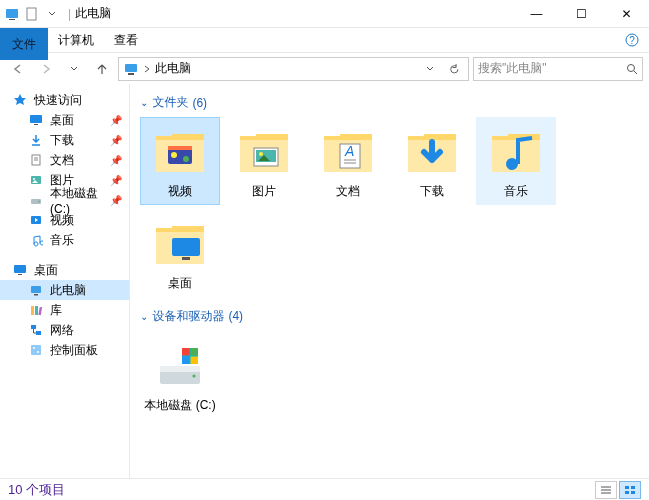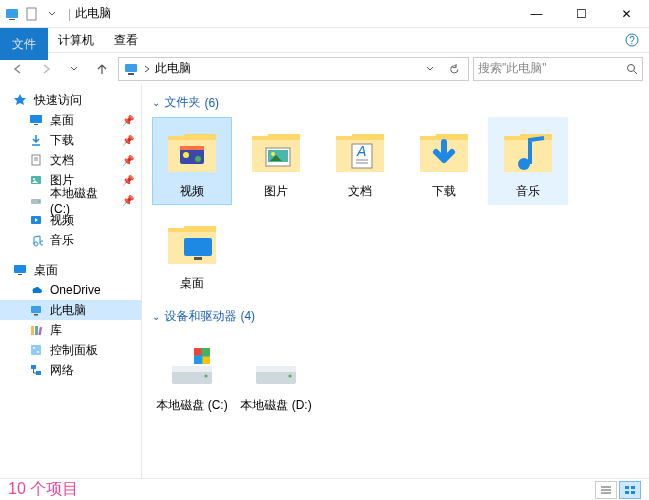--- a/index.html
+++ b/index.html
@@ -6,54 +6,54 @@
 body { width: 649px; height: 500px; background: #fff; font-size: 12px; color: #000; overflow: hidden; position: relative; }
 
 .titlebar { height: 28px; display: flex; align-items: center; padding-left: 4px; border-bottom: 1px solid #e8e8e8; }
 .titlebar .tbicon { width: 16px; height: 16px; margin-right: 4px; display: inline-flex; align-items: center; justify-content: center; }
 .titlebar .sep { color: #aaa; margin: 0 4px; }
 .titlebar .title { font-size: 12px; }
 .winctrls { margin-left: auto; display: flex; }
 .winbtn { width: 45px; height: 28px; display: flex; align-items: center; justify-content: center; font-size: 12px; }
 
 .menubar { height: 24px; display: flex; align-items: stretch; }
-.menubar .filetab { background: #1979ca; color: #e5e5e5; padding: 16px 12px; display: flex; align-items: center; font-size: 12px; }
+.menubar .filetab { background: #1979ca; color: #0f172a; padding: 16px 12px; display: flex; align-items: center; font-size: 12px; }
 .menubar .menuitem { padding: 0 10px; display: flex; align-items: center; font-size: 12px; }
 .menubar .help { margin-left: auto; padding: 0 10px; display: flex; align-items: center; color: #1979ca; }
 
 .addrbar { height: 32px; display: flex; align-items: center; padding: 4px 6px; gap: 4px; border-top: 1px solid #e8e8e8; }
 .navbtn { width: 24px; height: 24px; display: flex; align-items: center; justify-content: center; color: #555; }
 .navbtn.disabled { color: #bbb; }
 .addrbox { flex: 1; height: 24px; border: 1px solid #ccc; display: flex; align-items: center; padding: 0 4px; gap: 4px; }
 .addrbox .crumb { font-size: 12px; }
 .addrbox .spacer { flex: 1; }
 .addrbox .dropbtn, .addrbox .refbtn { width: 20px; height: 20px; display: flex; align-items: center; justify-content: center; color: #555; }
 .searchbox { width: 170px; height: 24px; border: 1px solid #ccc; display: flex; align-items: center; padding: 0 4px; color: #888; }
 .searchbox .sicon { margin-left: auto; color: #555; }
 
 .body { display: flex; height: calc(500px - 28px - 24px - 32px - 22px); }
-.sidebar { width: 142px; border-right: 1px solid #e8e8e8; padding: 6px 0; overflow: hidden; }
+.sidebar { width: 130px; border-right: 1px solid #e8e8e8; padding: 6px 0; overflow: hidden; }
 .sbitem { display: flex; align-items: center; height: 20px; padding-left: 12px; gap: 6px; font-size: 12px; }
 .sbitem.child { padding-left: 28px; }
 .sbitem.selected { background: #cde8ff; }
 .sbitem .pin { margin-left: auto; margin-right: 6px; color: #888; font-size: 10px; }
 .sbicon { width: 16px; height: 16px; display: inline-flex; align-items: center; justify-content: center; flex-shrink: 0; }
 .sbgroup { margin-bottom: 10px; }
 
 .content { flex: 1; padding: 6px 10px; overflow: auto; }
 .grouphdr { color: #1a5fb4; font-size: 12px; margin: 4px 0 6px 0; display: flex; align-items: center; gap: 4px; }
 .grouphdr .chev { font-size: 10px; }
 .itemgrid { display: flex; flex-wrap: wrap; gap: 4px; margin-bottom: 10px; }
 .item { width: 80px; display: flex; flex-direction: column; align-items: center; padding: 6px 2px; border: 1px solid transparent; }
 .item.selected { background: #cce8ff; border-color: #99d1ff; }
 .item.hover { background: #e5f3ff; }
 .itemicon { width: 56px; height: 56px; display: flex; align-items: center; justify-content: center; margin-bottom: 4px; }
 .itemlabel { font-size: 12px; text-align: center; line-height: 1.2; }
 
-.statusbar { position: absolute; bottom: 0; left: 0; right: 0; height: 22px; display: flex; align-items: center; padding: 0 8px; font-size: 16px; color: #ec4899; border-top: 1px solid #e8e8e8; }
+.statusbar { position: absolute; bottom: 0; left: 0; right: 0; height: 22px; display: flex; align-items: center; padding: 0 8px; font-size: 13px; color: #4c1d95; border-top: 1px solid #e8e8e8; }
 .statusbar .viewbtns { margin-left: auto; display: flex; gap: 2px; }
 .viewbtn { width: 22px; height: 18px; border: 1px solid #ccc; display: flex; align-items: center; justify-content: center; font-size: 10px; }
 .viewbtn.active { background: #cde8ff; border-color: #7ab8e8; }
 
 svg { display: block; }
 </style>
 </head>
 <body>
 
 <div class="titlebar">
@@ -239,28 +239,20 @@
       <div class="sbitem">
         <span class="sbicon">
             <svg width="14" height="14">
               <rect x="1" y="2" width="12" height="8" fill="#1e88e5" rx="1"></rect>
               <rect x="5" y="11" width="4" height="1" fill="#555"></rect>
             </svg>
           </span>
         <span>桌面</span>
       </div>
       <div id="sb-desktop">
-          <div class="sbitem child">
-            <span class="sbicon">
-              <svg width="14" height="14">
-                <path d="M4 9 A2.5 2.5 0 0 1 6 5 A3 3 0 0 1 11 6 A2 2 0 0 1 11 10 L4 10 Z" fill="#0078d4"></path>
-              </svg>
-            </span>
-            <span>OneDrive</span>
-          </div>
           <div class="sbitem child selected">
             <span class="sbicon">
               <svg width="14" height="14">
                 <rect x="2" y="3" width="10" height="7" fill="#3a9fe8" rx="1"></rect>
                 <rect x="5" y="11" width="4" height="1.5" fill="#555"></rect>
               </svg>
             </span>
             <span>此电脑</span>
           </div>
           <div class="sbitem child">
@@ -269,36 +261,36 @@
                 <rect x="2" y="3" width="3" height="9" fill="#ffb74d"></rect>
                 <rect x="6" y="3" width="3" height="9" fill="#4db6ac"></rect>
                 <rect x="10" y="4" width="2.5" height="8" fill="#ba68c8" transform="rotate(10 11 8)"></rect>
               </svg>
             </span>
             <span>库</span>
           </div>
           <div class="sbitem child">
             <span class="sbicon">
               <svg width="14" height="14">
+                <rect x="2" y="2" width="5" height="4" fill="#1e88e5"></rect>
+                <rect x="7" y="8" width="5" height="4" fill="#1e88e5"></rect>
+                <path d="M4.5 6 L4.5 10 L7 10" stroke="#555" fill="none"></path>
+              </svg>
+            </span>
+            <span>网络</span>
+          </div>
+          <div class="sbitem child">
+            <span class="sbicon">
+              <svg width="14" height="14">
                 <rect x="2" y="2" width="10" height="10" fill="#90caf9" rx="1"></rect>
                 <circle cx="5" cy="5" r="1" fill="#fff"></circle>
                 <circle cx="9" cy="9" r="1" fill="#fff"></circle>
               </svg>
             </span>
             <span>控制面板</span>
-          </div>
-          <div class="sbitem child">
-            <span class="sbicon">
-              <svg width="14" height="14">
-                <rect x="2" y="2" width="5" height="4" fill="#1e88e5"></rect>
-                <rect x="7" y="8" width="5" height="4" fill="#1e88e5"></rect>
-                <path d="M4.5 6 L4.5 10 L7 10" stroke="#555" fill="none"></path>
-              </svg>
-            </span>
-            <span>网络</span>
           </div>
         </div>
     </div>
   </div>
 
   <div class="content">
     <div class="grouphdr">
       <span class="chev">⌄</span>
       <span>文件夹</span>
       <span>(6)</span>
@@ -391,30 +383,20 @@
               <circle cx="42" cy="38" r="1.5" fill="#4caf50"></circle>
               <rect x="30" y="10" width="16" height="16" fill="#00bcd4"></rect>
               <rect x="30" y="10" width="7.5" height="7.5" fill="#f44336"></rect>
               <rect x="38.5" y="10" width="7.5" height="7.5" fill="#4caf50"></rect>
               <rect x="30" y="18.5" width="7.5" height="7.5" fill="#2196f3"></rect>
               <rect x="38.5" y="18.5" width="7.5" height="7.5" fill="#ffc107"></rect>
             </svg>
           </div>
           <div class="itemlabel">本地磁盘 (C:)</div>
         </div>
-        <div class="item">
-          <div class="itemicon">
-            <svg width="56" height="56">
-              <rect x="8" y="30" width="40" height="16" fill="#cfd8dc" rx="2"></rect>
-              <rect x="8" y="28" width="40" height="6" fill="#eceff1"></rect>
-              <circle cx="42" cy="38" r="1.5" fill="#4caf50"></circle>
-            </svg>
-          </div>
-          <div class="itemlabel">本地磁盘 (D:)</div>
-        </div>
       </div>
   </div>
 </div>
 
 <div class="statusbar">
   <span>10 个项目</span>
   <div class="viewbtns">
     <div class="viewbtn">
         <svg width="12" height="10">
           <line x1="1" y1="2" x2="11" y2="2" stroke="#555"></line>

